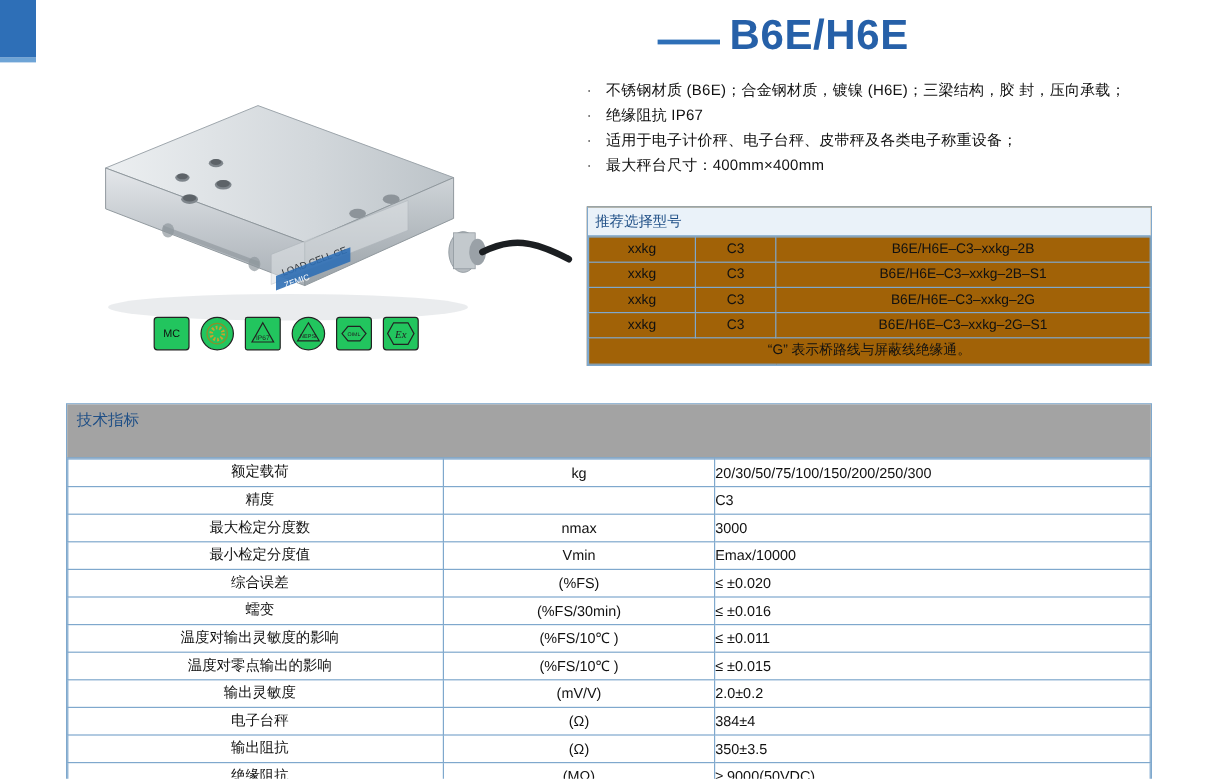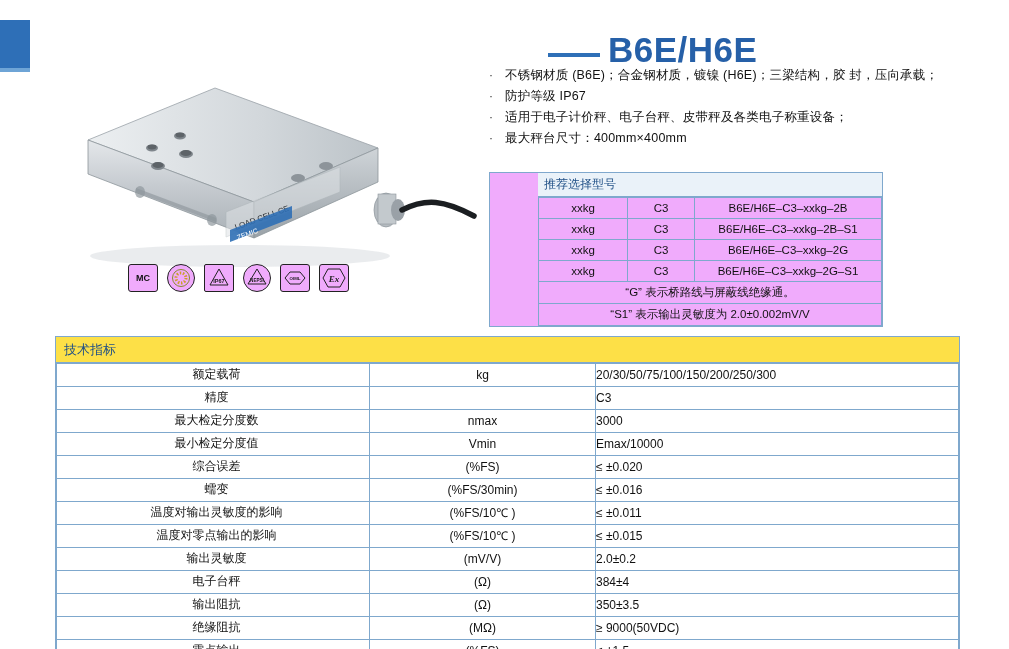--- a/index.html
+++ b/index.html
@@ -16,21 +16,20 @@
     position: relative;
   }
 
   
   .header {
     position: absolute;
     top: 0;
     left: 0;
     width: 1009px;
     height: 62px;
-    margin-top: 20px;
   }
   .title-rule {
     position: absolute;
     left: 548px;
     top: 33px;
     width: 52px;
     height: 4px;
     background: #2e6fb7;
   }
   .product-title {
@@ -83,23 +82,23 @@
   }
   .badge {
     width: 30px;
     height: 28px;
     border: 1.4px solid #222;
     border-radius: 3px;
     display: flex;
     align-items: center;
     justify-content: center;
     font-size: 9px;
-    font-weight: bold;
+    font-weight: normal;
     color: #111;
-    background: #f0abfc;
+    background: #22c55e;
     box-sizing: border-box;
   }
   .badge.round {
     border-radius: 50%;
     width: 28px;
     height: 28px;
   }
   .badge.hex {
     border-radius: 2px;
   }
@@ -130,25 +129,24 @@
     line-height: 18px;
     color: #111;
     letter-spacing: 0.2px;
   }
 
   
   .rec-table {
     position: absolute;
     left: 489px;
     top: 172px;
-    width: 394px;
+    width: 471px;
     border: 1px solid #7fa8cd;
     box-sizing: border-box;
-    background: #f0abfc;
-    padding-left: 48px;
+    background: #a16207;
   }
   .rec-head {
     background: #eaf2f9;
     font-size: 12px;
     color: #1f4f86;
     padding: 3px 6px;
     border-bottom: 1px solid #7fa8cd;
   }
   table.rec {
     width: 100%;
@@ -172,24 +170,24 @@
   
   .spec-wrap {
     position: absolute;
     left: 55px;
     top: 336px;
     width: 905px;
     border: 1px solid #7fa8cd;
     box-sizing: border-box;
   }
   .spec-title {
-    background: #fde047;
+    background: #a3a3a3;
     color: #1f4f86;
     font-size: 13px;
-    padding: 4px 8px 3px;
+    padding: 4px 8px 22px;
     border-bottom: 1px solid #7fa8cd;
   }
   table.spec {
     width: 100%;
     border-collapse: collapse;
     font-size: 12px;
   }
   table.spec td {
     border: 1px solid #7fa8cd;
     height: 16px;
@@ -309,21 +307,21 @@
   </div>
 </div>
 
 <div class="features">
   <div class="feature-row">
     <div class="bullet">·</div>
     <div class="feature-text">不锈钢材质 (B6E)；合金钢材质，镀镍 (H6E)；三梁结构，胶 封，压向承载；</div>
   </div>
   <div class="feature-row">
     <div class="bullet">·</div>
-    <div class="feature-text">防护等级 IP67</div>
+    <div class="feature-text">绝缘阻抗 IP67</div>
   </div>
   <div class="feature-row">
     <div class="bullet">·</div>
     <div class="feature-text">适用于电子计价秤、电子台秤、皮带秤及各类电子称重设备；</div>
   </div>
   <div class="feature-row">
     <div class="bullet">·</div>
     <div class="feature-text">最大秤台尺寸：400mm×400mm</div>
   </div>
 </div>
@@ -348,23 +346,20 @@
         <td>B6E/H6E–C3–xxkg–2G</td>
       </tr>
       <tr>
         <td class="c1">xxkg</td>
         <td class="c2">C3</td>
         <td>B6E/H6E–C3–xxkg–2G–S1</td>
       </tr>
       <tr>
         <td class="note" colspan="3">“G” 表示桥路线与屏蔽线绝缘通。</td>
       </tr>
-      <tr>
-        <td class="note" colspan="3">“S1” 表示输出灵敏度为 2.0±0.002mV/V</td>
-      </tr>
     </tbody>
   </table>
 </div>
 
 <div class="spec-wrap">
   <div class="spec-title">技术指标</div>
   <table class="spec">
     <tbody>
       <tr>
         <td class="k">额定载荷</td>

